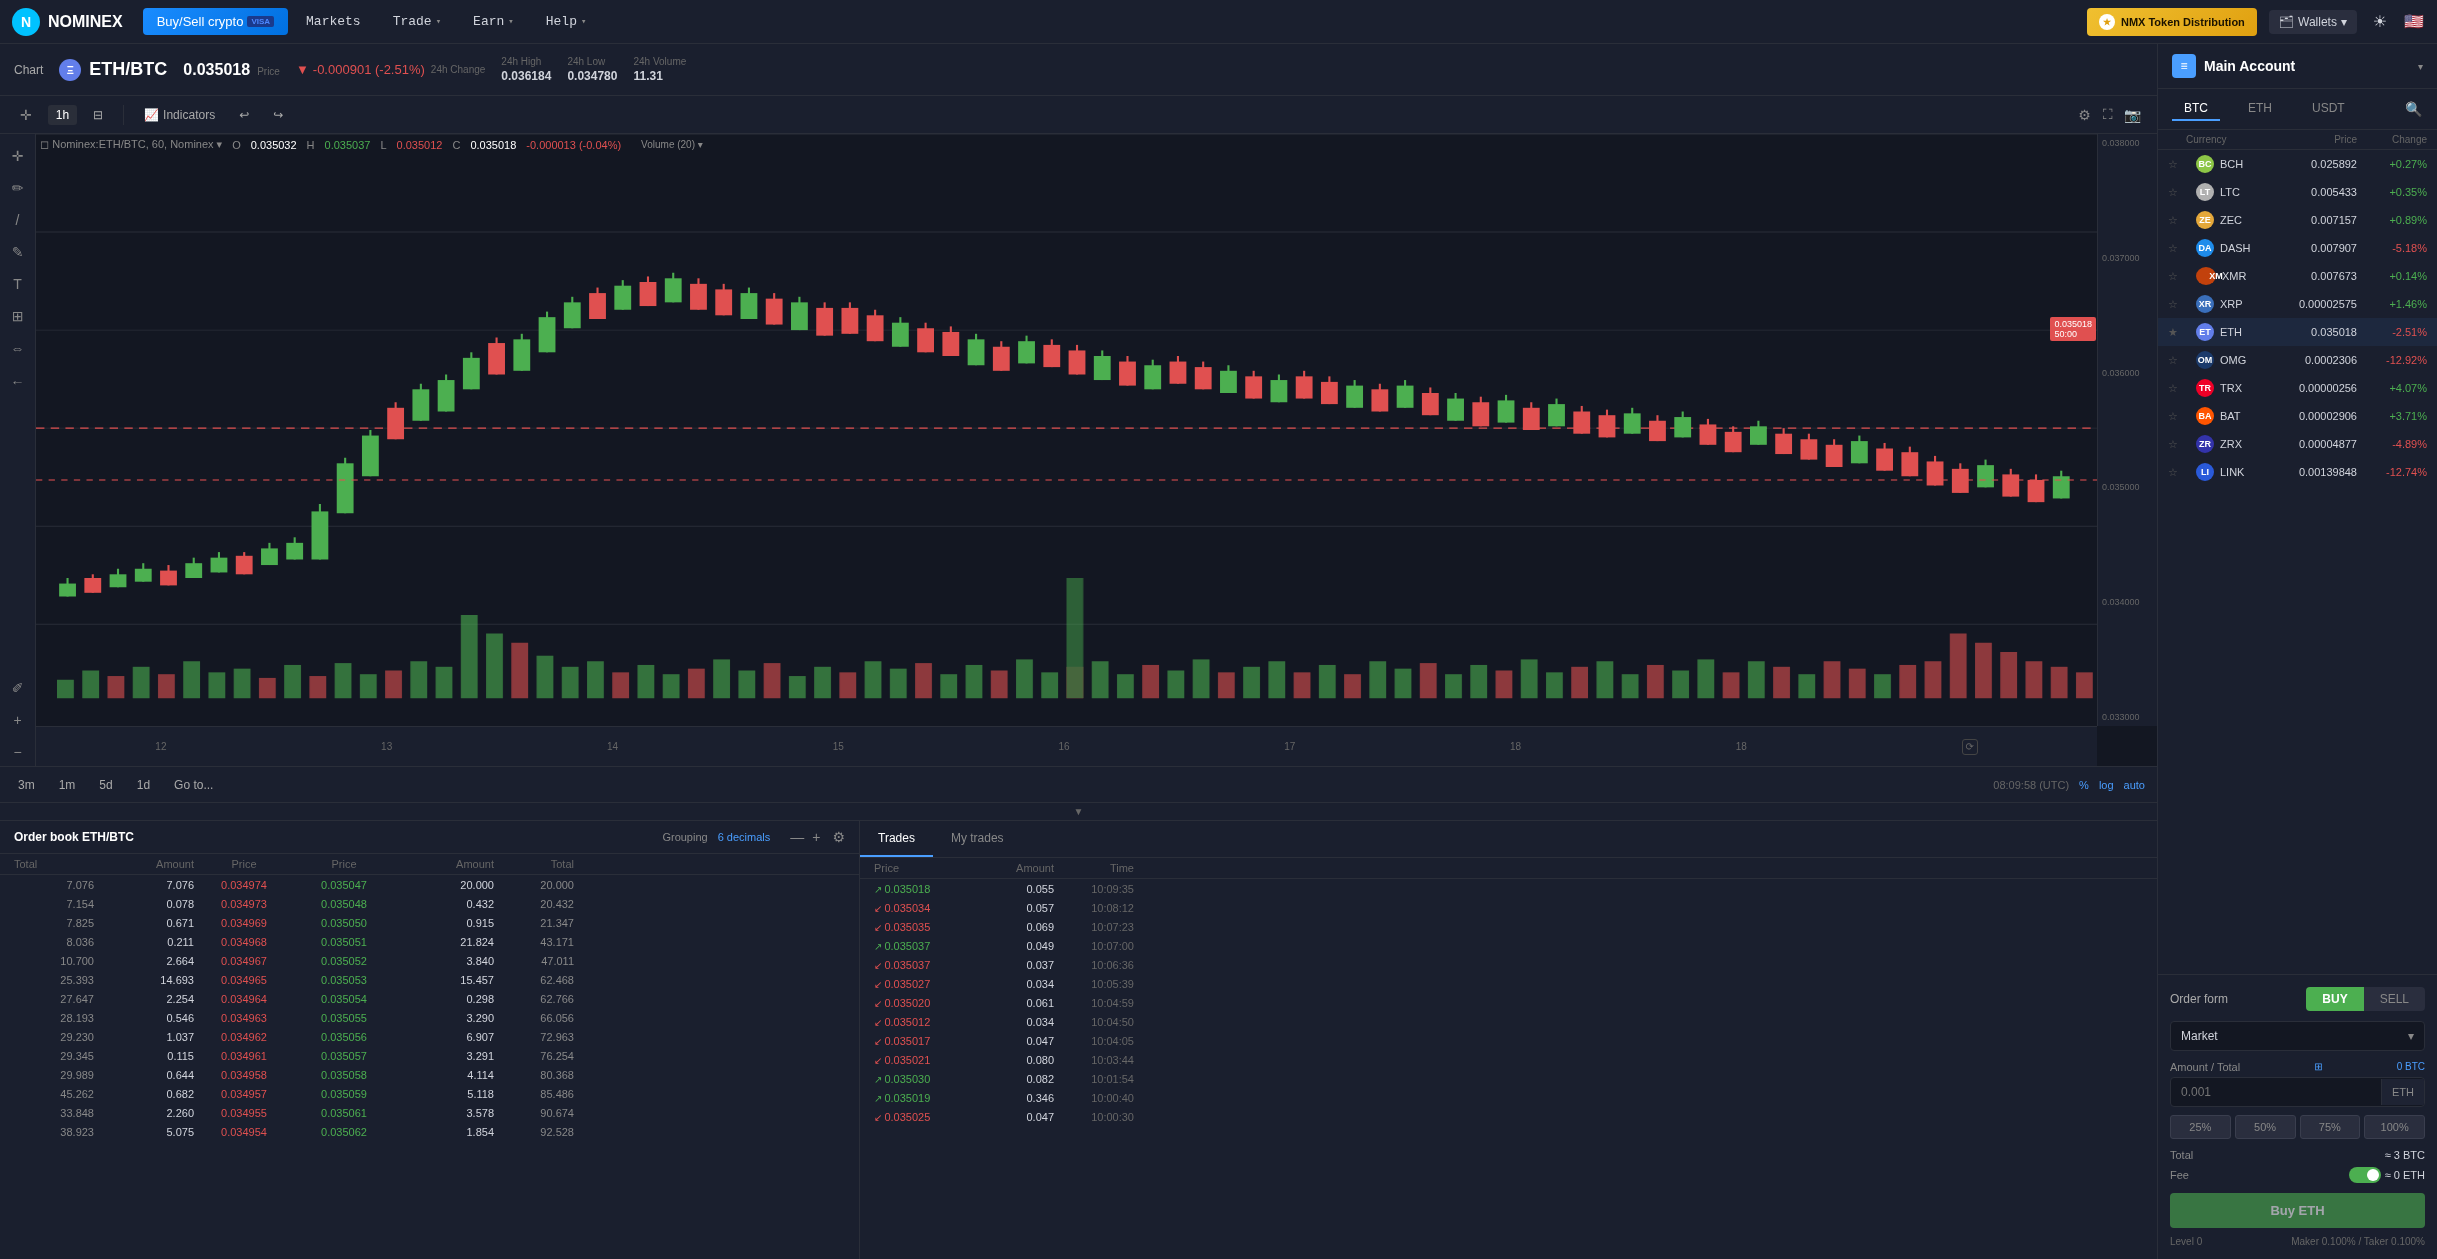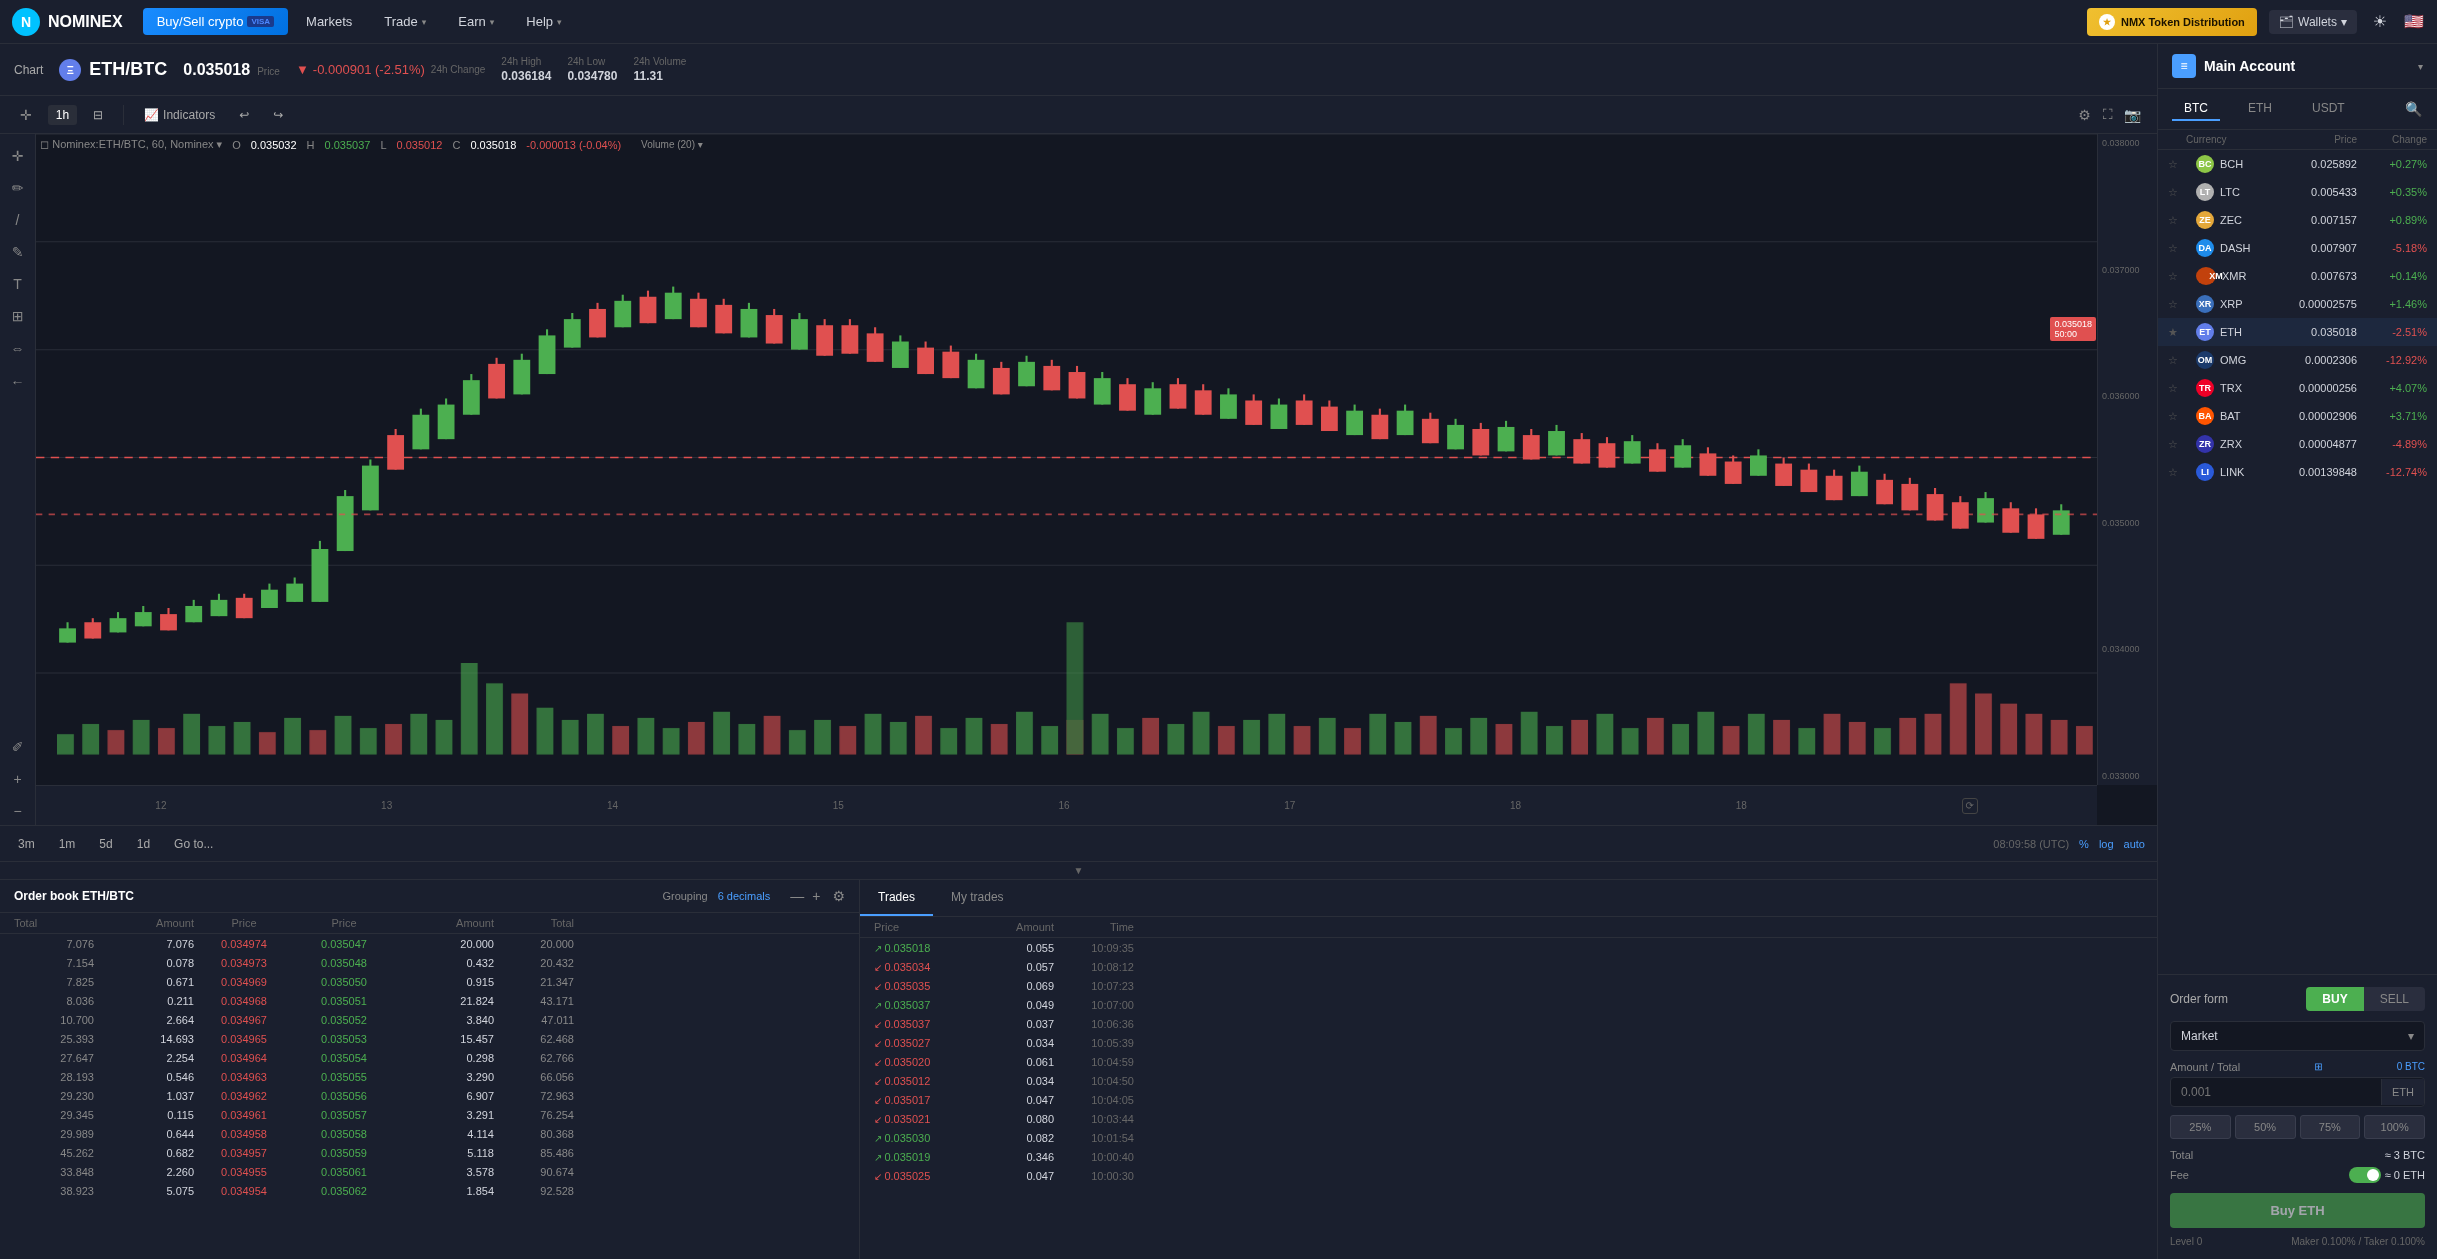--- a/index.html
+++ b/index.html
@@ -44,20 +44,21 @@
       align-items: center;
       flex: 1;
     }
     .nav-item {
       padding: 6px 14px;
       color: #d1d4dc;
       cursor: pointer;
       border-radius: 4px;
       display: flex; align-items: center; gap: 4px;
       font-size: 13px;
+      font-family: Liberation Mono, monospace;
     }
     .nav-item .chevron { font-size: 9px; color: #888; }
     .buy-sell-btn {
       background: linear-gradient(135deg, #1a8cff, #0070e0);
       color: #fff;
       padding: 6px 14px;
       border-radius: 4px;
       font-size: 13px;
       cursor: pointer;
       display: flex; align-items: center; gap: 4px;
@@ -324,21 +325,21 @@
       padding: 3px;
       cursor: pointer;
       color: #666;
       font-size: 10px;
     }
 
     
     .orderbook-area {
       background: #1a1f2e;
       border-top: 1px solid #2a2e39;
-      height: 380px;
+      height: 439px;
       display: flex;
     }
     .orderbook-panel {
       width: 860px;
       border-right: 1px solid #2a2e39;
       display: flex;
       flex-direction: column;
     }
     .ob-header {
       display: flex;

